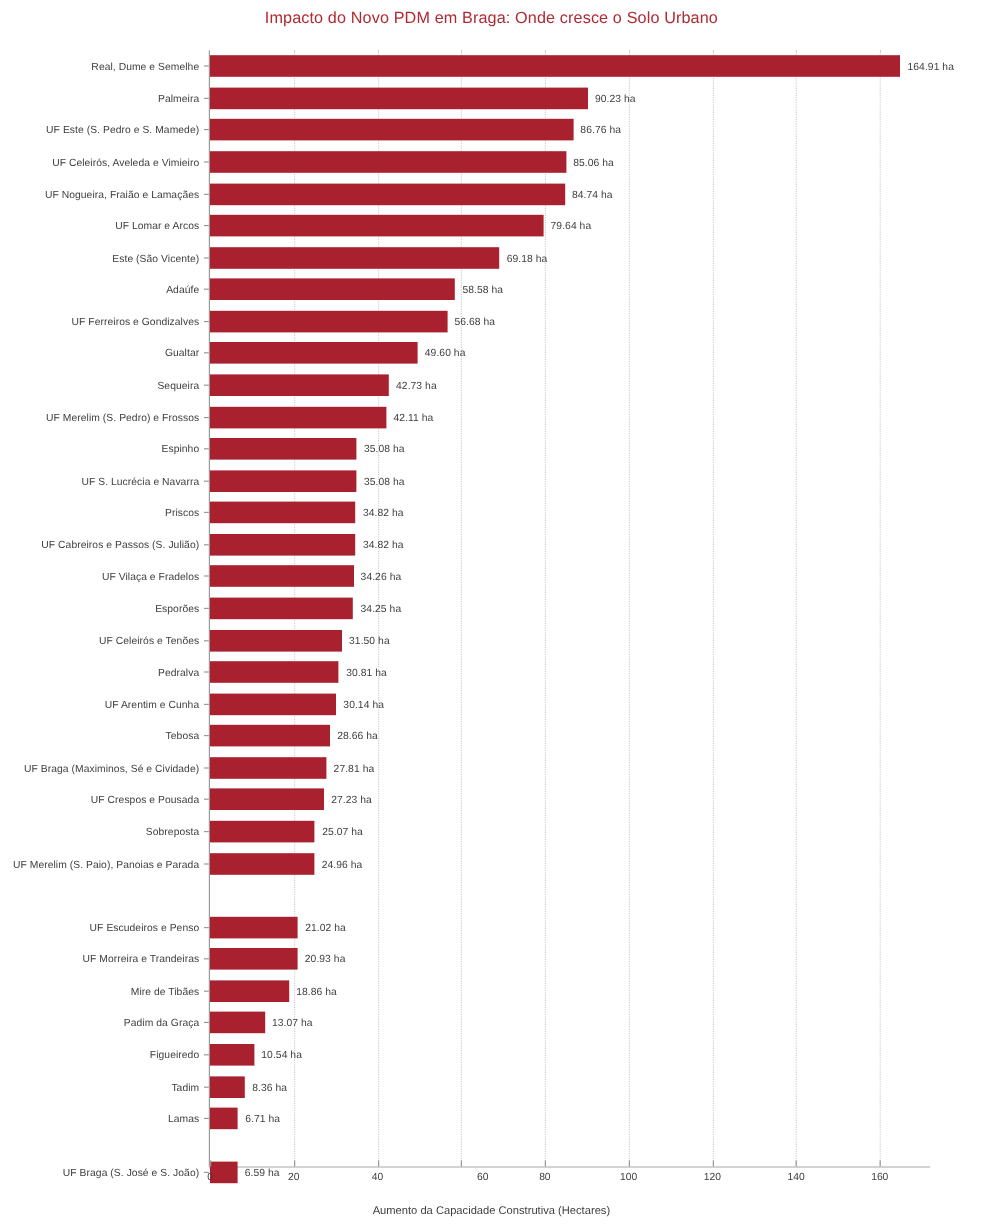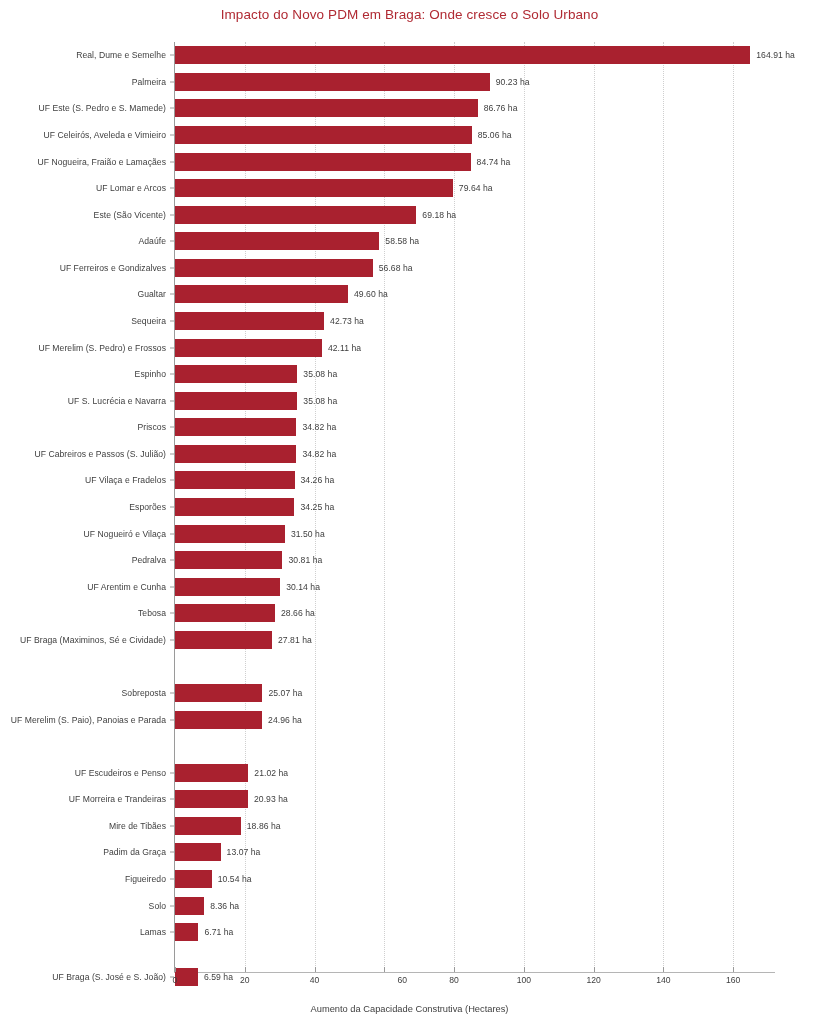--- a/index.html
+++ b/index.html
@@ -256,21 +256,21 @@
           <div class="vlabel" style="left: 125.512px;">34.26 ha</div>
         </div>
         <div class="row" style="top: 451.714px; height: 26.5714px;">
           <div class="ytick"></div>
           <div class="ylabel">Esporões</div>
           <div class="bar" style="width: 119.477px; background: rgb(169, 33, 47);"></div>
           <div class="vlabel" style="left: 125.477px;">34.25 ha</div>
         </div>
         <div class="row" style="top: 478.286px; height: 26.5714px;">
           <div class="ytick"></div>
-          <div class="ylabel">UF Nogueiró e Vilaça</div>
+          <div class="ylabel">UF Celeirós e Tenões</div>
           <div class="bar" style="width: 109.884px; background: rgb(169, 33, 47);"></div>
           <div class="vlabel" style="left: 115.884px;">31.50 ha</div>
         </div>
         <div class="row" style="top: 504.857px; height: 26.5714px;">
           <div class="ytick"></div>
           <div class="ylabel">Pedralva</div>
           <div class="bar" style="width: 107.477px; background: rgb(169, 33, 47);"></div>
           <div class="vlabel" style="left: 113.477px;">30.81 ha</div>
         </div>
         <div class="row" style="top: 531.429px; height: 26.5714px;">
@@ -284,20 +284,26 @@
           <div class="ylabel">Tebosa</div>
           <div class="bar" style="width: 99.9767px; background: rgb(169, 33, 47);"></div>
           <div class="vlabel" style="left: 105.977px;">28.66 ha</div>
         </div>
         <div class="row" style="top: 584.571px; height: 26.5714px;">
           <div class="ytick"></div>
           <div class="ylabel">UF Braga (Maximinos, Sé e Cividade)</div>
           <div class="bar" style="width: 97.0116px; background: rgb(169, 33, 47);"></div>
           <div class="vlabel" style="left: 103.012px;">27.81 ha</div>
         </div>
+        <div class="row" style="top: 611.143px; height: 26.5714px;">
+          <div class="ytick"></div>
+          <div class="ylabel">UF Crespos e Pousada</div>
+          <div class="bar" style="width: 94.9884px; background: rgb(169, 33, 47);"></div>
+          <div class="vlabel" style="left: 100.988px;">27.23 ha</div>
+        </div>
         <div class="row" style="top: 637.714px; height: 26.5714px;">
           <div class="ytick"></div>
           <div class="ylabel">Sobreposta</div>
           <div class="bar" style="width: 87.4535px; background: rgb(169, 33, 47);"></div>
           <div class="vlabel" style="left: 93.4535px;">25.07 ha</div>
         </div>
         <div class="row" style="top: 664.286px; height: 26.5714px;">
           <div class="ytick"></div>
           <div class="ylabel">UF Merelim (S. Paio), Panoias e Parada</div>
           <div class="bar" style="width: 87.0698px; background: rgb(169, 33, 47);"></div>
@@ -328,21 +334,21 @@
           <div class="vlabel" style="left: 51.593px;">13.07 ha</div>
         </div>
         <div class="row" style="top: 823.714px; height: 26.5714px;">
           <div class="ytick"></div>
           <div class="ylabel">Figueiredo</div>
           <div class="bar" style="width: 36.7674px; background: rgb(169, 33, 47);"></div>
           <div class="vlabel" style="left: 42.7674px;">10.54 ha</div>
         </div>
         <div class="row" style="top: 850.286px; height: 26.5714px;">
           <div class="ytick"></div>
-          <div class="ylabel">Solo</div>
+          <div class="ylabel">Tadim</div>
           <div class="bar" style="width: 29.1628px; background: rgb(169, 33, 47);"></div>
           <div class="vlabel" style="left: 35.1628px;">8.36 ha</div>
         </div>
         <div class="row" style="top: 876.857px; height: 26.5714px;">
           <div class="ytick"></div>
           <div class="ylabel">Lamas</div>
           <div class="bar" style="width: 23.407px; background: rgb(169, 33, 47);"></div>
           <div class="vlabel" style="left: 29.407px;">6.71 ha</div>
         </div>
         <div class="row" style="top: 922px; height: 26.5714px; text-align: center;">

